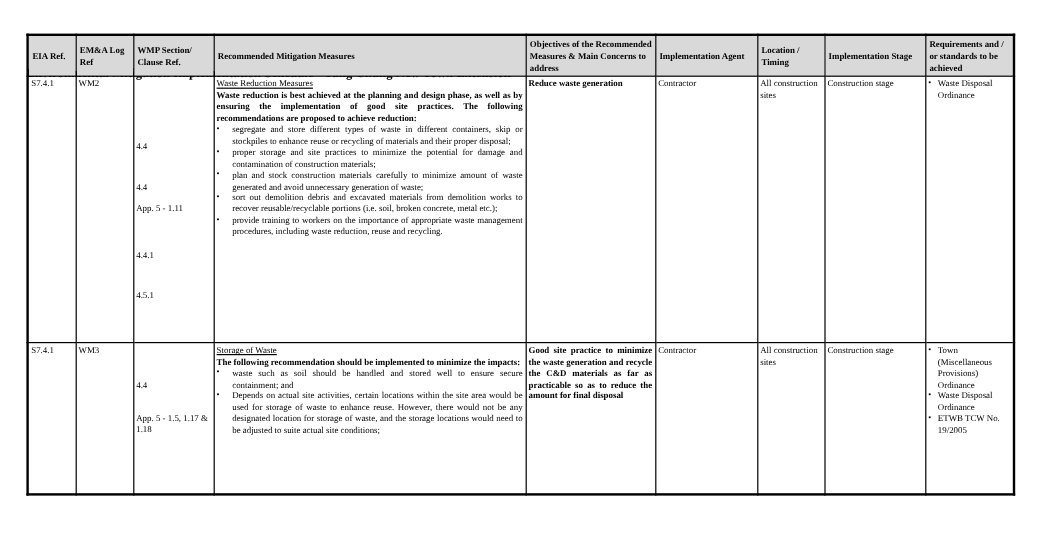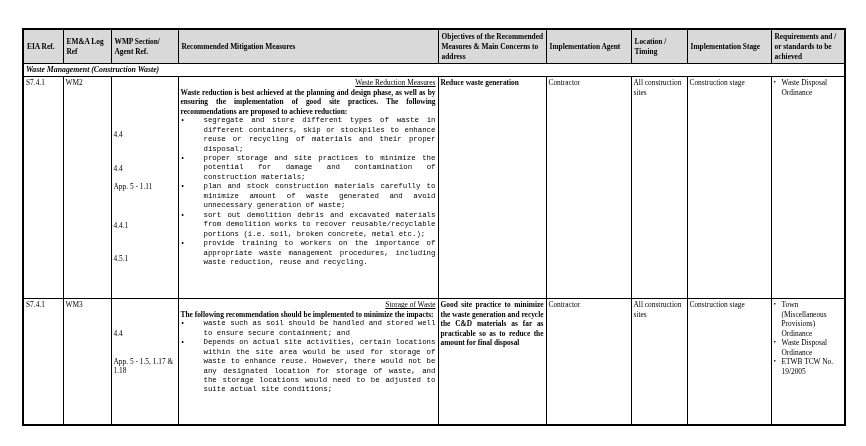--- a/index.html
+++ b/index.html
@@ -76,38 +76,36 @@
   td.c-eia, td.c-emna {
   }
   td.c-eia, td.c-emna {
     font-size: 7.4px;
     padding-top: 2px;
   }
   .measures-head {
     text-decoration: underline;
     display: block;
     margin-bottom: 0px;
-    text-align: right;
   }
   .just {
     text-align: justify;
     text-justify: inter-word;
     font-weight: bold;
   }
   .bullets {
     margin: 0;
     padding: 0;
     list-style: none;
   }
   .bullets li {
     position: relative;
-    padding-left: 23px;
+    padding-left: 13px;
     text-align: justify;
     text-justify: inter-word;
-    font-family: Liberation Mono, monospace;
   }
   .bullets li::before {
     content: "\2022";
     position: absolute;
     left: 0px;
     top: 0px;
     font-size: 7px;
   }
   .clause-stack {
     position: relative;
@@ -157,35 +155,32 @@
       <col style="width:85px">
       <col style="width:56px">
       <col style="width:84px">
       <col style="width:74px">
     </colgroup>
 
     <thead>
       <tr>
         <th class="ctr">EIA Ref.</th>
         <th class="ctr">EM&amp;A Log Ref</th>
-        <th>WMP Section/ Agent Ref.</th>
+        <th>WMP Section/ Clause Ref.</th>
         <th>Recommended Mitigation Measures</th>
         <th class="hdr-obj">Objectives of the Recommended Measures &amp; Main Concerns to address</th>
         <th>Implementation Agent</th>
         <th>Location / Timing</th>
         <th>Implementation Stage</th>
         <th>Requirements and / or standards to be achieved</th>
       </tr>
     </thead>
 
     <tbody>
 
-      <tr class="section-row">
-        <td colspan="9">Waste Management (Construction Waste)</td>
-      </tr>
 
       <tr>
         <td class="c-eia tall1">S7.4.1</td>
         <td class="c-emna">WM2</td>
         <td>
           <div class="clause-stack">
             <div style="height:52px"></div>
             <div>4.4</div>
             <div style="height:24px"></div>
             <div>4.4</div>

